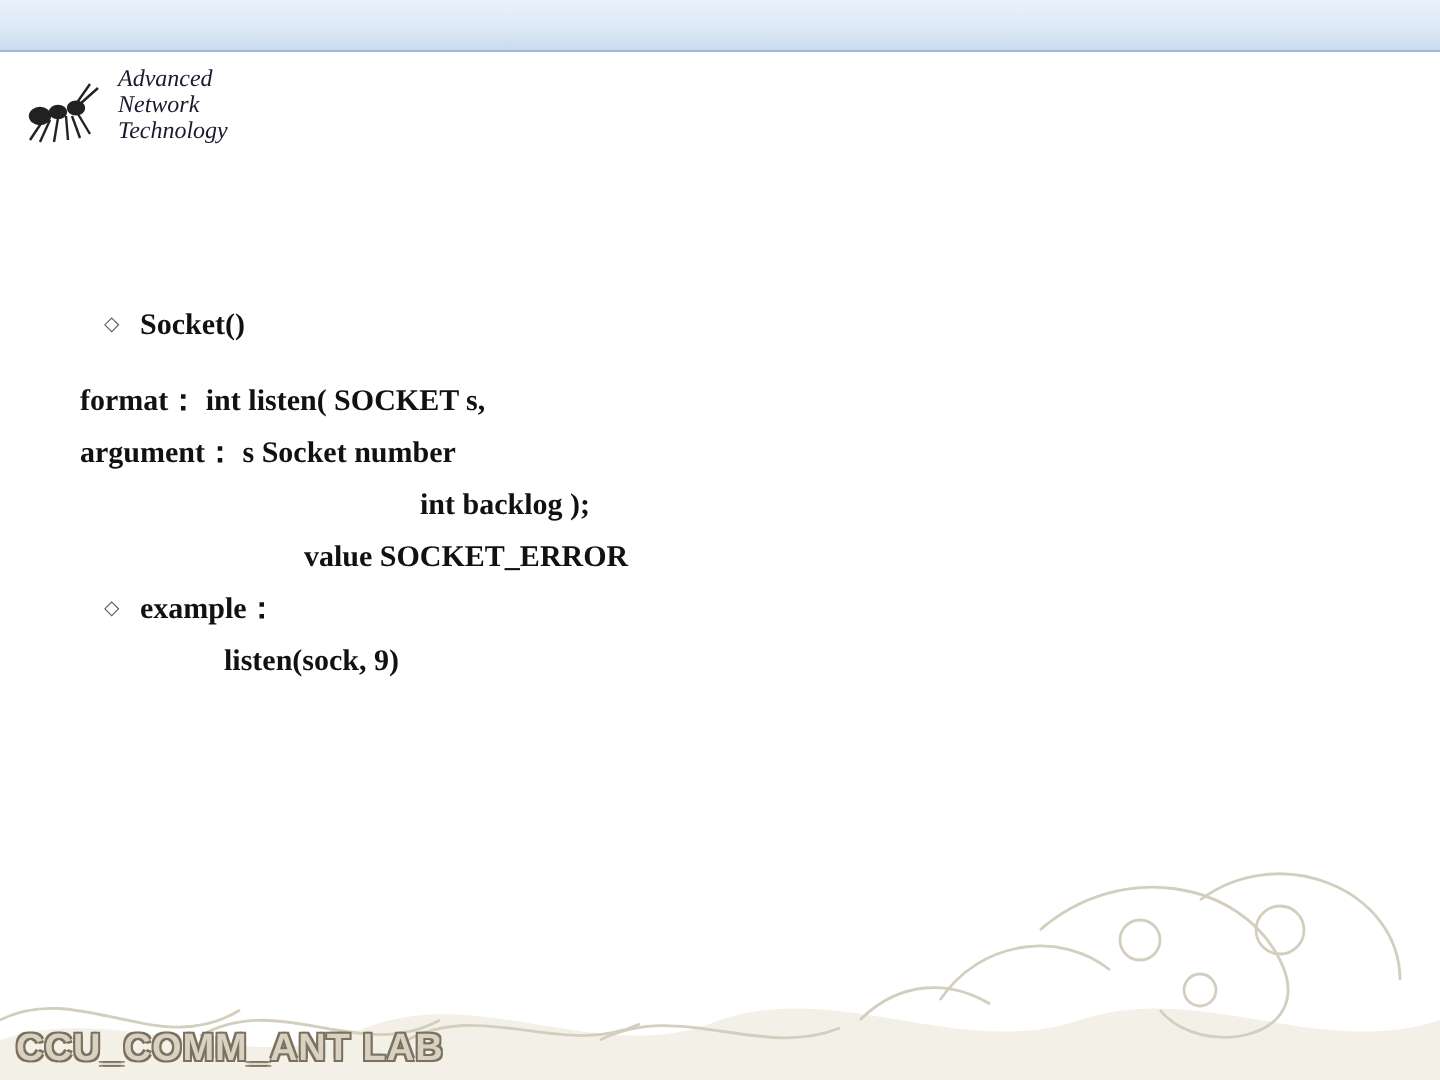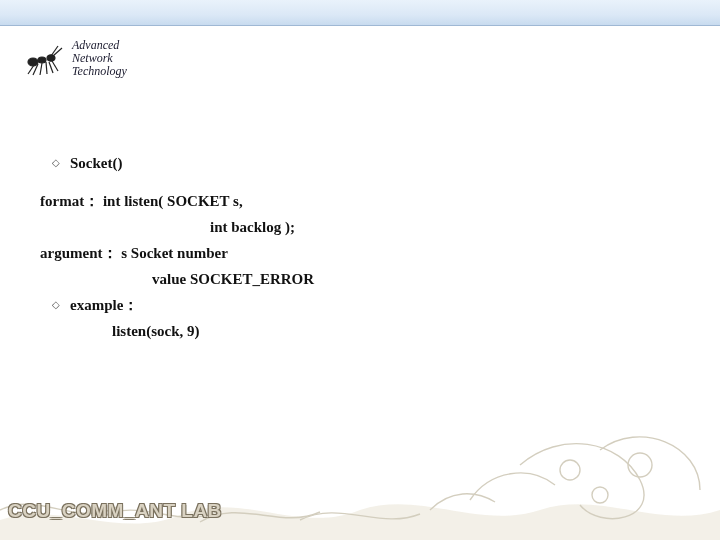--- a/index.html
+++ b/index.html
@@ -9,24 +9,24 @@
     background: #ffffff;
     position: relative;
   }
   .titlebar {
     height: 26px;
     background: linear-gradient(#e9f2fb, #dbe8f6 60%, #c8dbef);
     border-bottom: 1px solid #9fb8d4;
   }
   .header {
     position: absolute;
-    top: 26px; left: 14px; right: 0;
+    top: 26px; left: 1px; right: 0;
     height: 52px;
     display: flex;
-    align-items: flex-end;
+    align-items: center;
     padding-left: 6px;
   }
   .ant-logo {
     width: 46px; height: 44px;
     position: relative;
     margin-right: 6px;
     flex: 0 0 46px;
   }
   .brand {
     font-family: "Times New Roman", serif;
@@ -63,21 +63,21 @@
 
   .footer-art {
     position: absolute;
     bottom: 0; left: 0; right: 0;
     height: 130px;
     pointer-events: none;
     overflow: hidden;
   }
   .footer-label {
     position: absolute;
-    left: 8px; bottom: 18px;
+    left: 8px; bottom: 4px;
     font-family: Arial, Helvetica, sans-serif;
     font-size: 19px;
     font-weight: 800;
     letter-spacing: 0.5px;
     color: #d9d2c2;
     text-shadow: -1px -1px 0 #7a715e, 1px -1px 0 #7a715e, -1px 1px 0 #7a715e, 1px 1px 0 #7a715e;
   }
 </style>
 </head>
 <body>
@@ -110,22 +110,22 @@
 </div>
 
 <div class="content">
 
   <div class="bullet-row">
     <span class="bullet-glyph">◇</span>
     <span>Socket()</span>
   </div>
 
   <div class="gap-above">format： int listen( SOCKET s,</div>
+  <div>argument： s           Socket number</div>
   <div style="padding-left:170px">int backlog );</div>
-  <div>argument： s           Socket number</div>
   <div class="pad-ret">value     SOCKET_ERROR</div>
 
   <div class="bullet-row">
     <span class="bullet-glyph">◇</span>
     <span>example：</span>
   </div>
   <div class="pad-ex">listen(sock, 9)</div>
 </div>
 
 <div class="footer-art">

